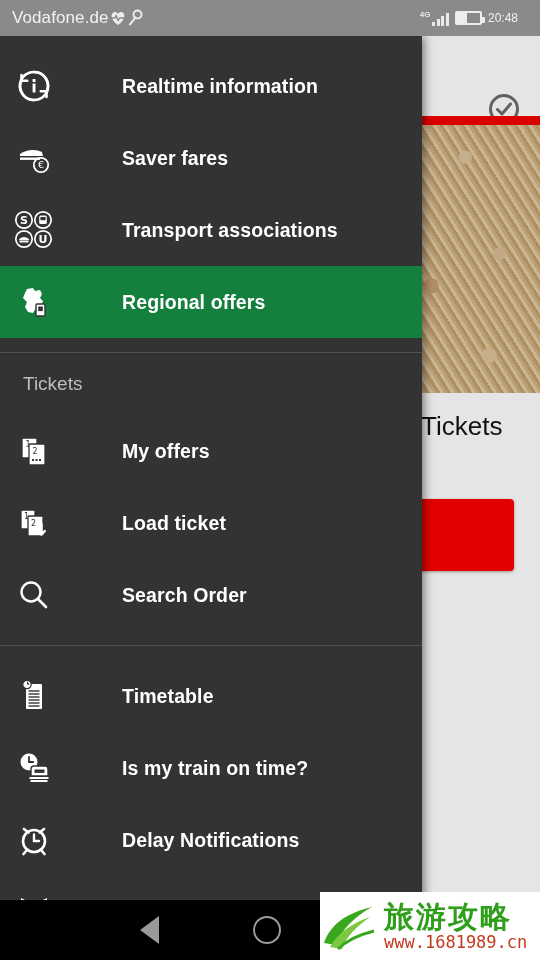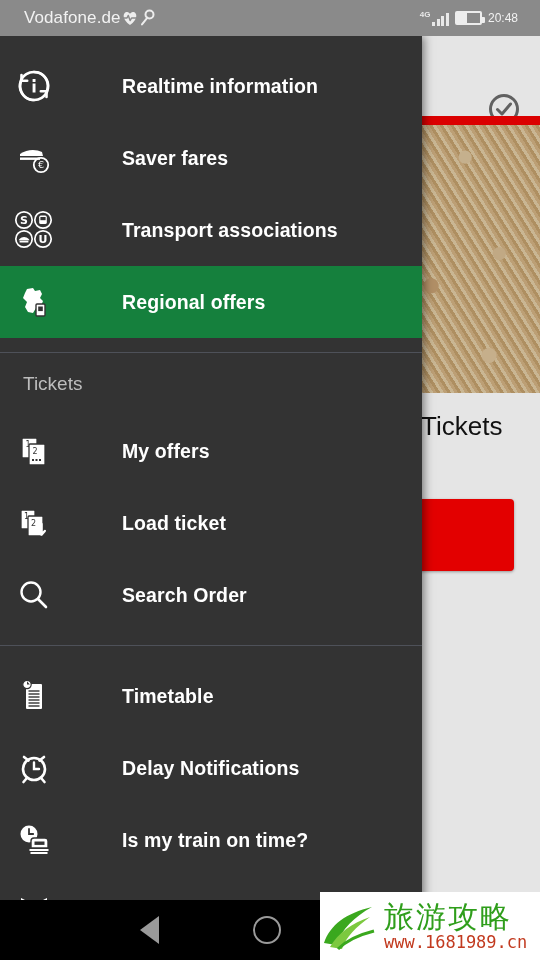--- a/index.html
+++ b/index.html
@@ -10,21 +10,21 @@
     overflow:hidden;
   }
   #screen { position:relative; width:540px; height:960px; overflow:hidden; background:#fff; }
 
   
   .statusbar{
     position:absolute; top:0; left:0; width:540px; height:36px;
     background:#8a8a8a; color:#ffffff;
     display:flex; align-items:center; z-index:40;
   }
-  .sb-left{ display:flex; align-items:center; padding-left:24px; flex:1; }
+  .sb-left{ display:flex; align-items:center; padding-left:12px; flex:1; }
   .sb-carrier{ font-size:17px; letter-spacing:.1px; color:#f2f2f2; }
   .sb-right{ display:flex; align-items:center; gap:6px; padding-right:22px; }
   .sb-clock{ font-size:12px; color:#f2f2f2; }
   .net-ico{ display:flex; align-items:flex-end; gap:1px; }
   .net-4g{ font-size:8px; line-height:8px; font-weight:bold; color:#e9e9e9; margin-right:1px; align-self:flex-start;}
   .bars{ display:flex; align-items:flex-end; gap:1.5px; height:15px; }
   .bars i{ display:block; width:3px; background:#e9e9e9; }
   .bars i:nth-child(1){height:4px;} .bars i:nth-child(2){height:7px;}
   .bars i:nth-child(3){height:10px;} .bars i:nth-child(4){height:13px;}
   .batt{ width:27px; height:14px; border:2px solid #ededed; border-radius:2px; position:relative; }
@@ -89,21 +89,21 @@
   .navbar{ position:absolute; bottom:0; left:0; width:540px; height:60px; background:#000; z-index:45; }
   .nav-back{ position:absolute; left:140px; top:16px; width:0;height:0;
     border-top:14px solid transparent; border-bottom:14px solid transparent; border-right:19px solid #9a9a9a; }
   .nav-home{ position:absolute; left:253px; top:16px; width:28px; height:28px; border:2.5px solid #9a9a9a; border-radius:50%; }
 
   
   .wm{ position:absolute; right:0; bottom:0; width:220px; height:68px; background:#fff; z-index:50;
        display:flex; align-items:center; overflow:hidden; }
   .wm-leaf{ width:64px; height:54px; position:relative; flex:none; }
   .wm-txt{ flex:1; padding-right:4px; }
-  .wm-cn{ font-size:30px; color:#2f9e1b; font-weight:normal; letter-spacing:2px; line-height:32px;
+  .wm-cn{ font-size:30px; color:#2f9e1b; font-weight:bold; letter-spacing:2px; line-height:32px;
           font-family:"DejaVu Sans", sans-serif; }
   .wm-url{ font-size:17px; color:#c23a1f; font-family:"DejaVu Sans Mono", monospace; line-height:19px; }
 </style>
 </head>
 <body>
 
 <div id="screen">
 
   <div class="content">
     <div class="content-toolbar"></div>
@@ -259,41 +259,41 @@
             <circle cx="13" cy="8.5" r="4.2" fill="#fff" stroke="#333" stroke-width="1.2"></circle>
             <path d="M13 8.5 L13 5.2 L15.8 8.5 Z" fill="#333"></path>
           </svg>
         </span>
         <span class="mi-label">Timetable</span>
       </div>
 
       <div class="mi">
         <span class="mi-ico">
           <svg width="40" height="40" viewBox="0 0 40 40">
-            <circle cx="20" cy="21" r="11" fill="none" stroke="#fff" stroke-width="2.6"></circle>
-            <path d="M20 14.5 L20 21 L25 21" stroke="#fff" stroke-width="2.4" fill="none" stroke-linecap="round"></path>
-            <path d="M10 9 L14.5 12.5 M30 9 L25.5 12.5" stroke="#fff" stroke-width="2.6" stroke-linecap="round"></path>
-            <path d="M12.5 30.5 L9.5 34 M27.5 30.5 L30.5 34" stroke="#fff" stroke-width="2.6" stroke-linecap="round"></path>
-          </svg>
-        </span>
-        <span class="mi-label">Delay Notifications</span>
-      </div>
-
-      <div class="mi">
-        <span class="mi-ico">
-          <svg width="40" height="40" viewBox="0 0 40 40">
             <circle cx="15" cy="14" r="8.5" fill="#fff"></circle>
             <path d="M15 9 L15 14 L19.2 14" stroke="#333" stroke-width="1.8" fill="none" stroke-linecap="round"></path>
             <path d="M20 18 h11 a3 3 0 0 1 3 3 v7 h-17 v-7 a3 3 0 0 1 3 -3 z" fill="#fff" stroke="#333" stroke-width="1.4"></path>
             <path d="M20.5 21.5 h10 v3.4 h-10 z" fill="#333"></path>
             <rect x="15.5" y="29" width="19" height="2" fill="#fff"></rect>
             <rect x="16.5" y="32" width="17" height="2" fill="#fff"></rect>
           </svg>
         </span>
         <span class="mi-label">Is my train on time?</span>
+      </div>
+
+      <div class="mi">
+        <span class="mi-ico">
+          <svg width="40" height="40" viewBox="0 0 40 40">
+            <circle cx="20" cy="21" r="11" fill="none" stroke="#fff" stroke-width="2.6"></circle>
+            <path d="M20 14.5 L20 21 L25 21" stroke="#fff" stroke-width="2.4" fill="none" stroke-linecap="round"></path>
+            <path d="M10 9 L14.5 12.5 M30 9 L25.5 12.5" stroke="#fff" stroke-width="2.6" stroke-linecap="round"></path>
+            <path d="M12.5 30.5 L9.5 34 M27.5 30.5 L30.5 34" stroke="#fff" stroke-width="2.6" stroke-linecap="round"></path>
+          </svg>
+        </span>
+        <span class="mi-label">Delay Notifications</span>
       </div>
 
       <div class="mi">
         <span class="mi-ico">
           <svg width="40" height="40" viewBox="0 0 40 40">
             <path d="M7 6 L19 12 L19 26 L7 20 Z" fill="#fff"></path>
             <path d="M21 12 L33 6 L33 20 L21 26 Z" fill="#fff"></path>
           </svg>
         </span>
         <span class="mi-label">M</span>

